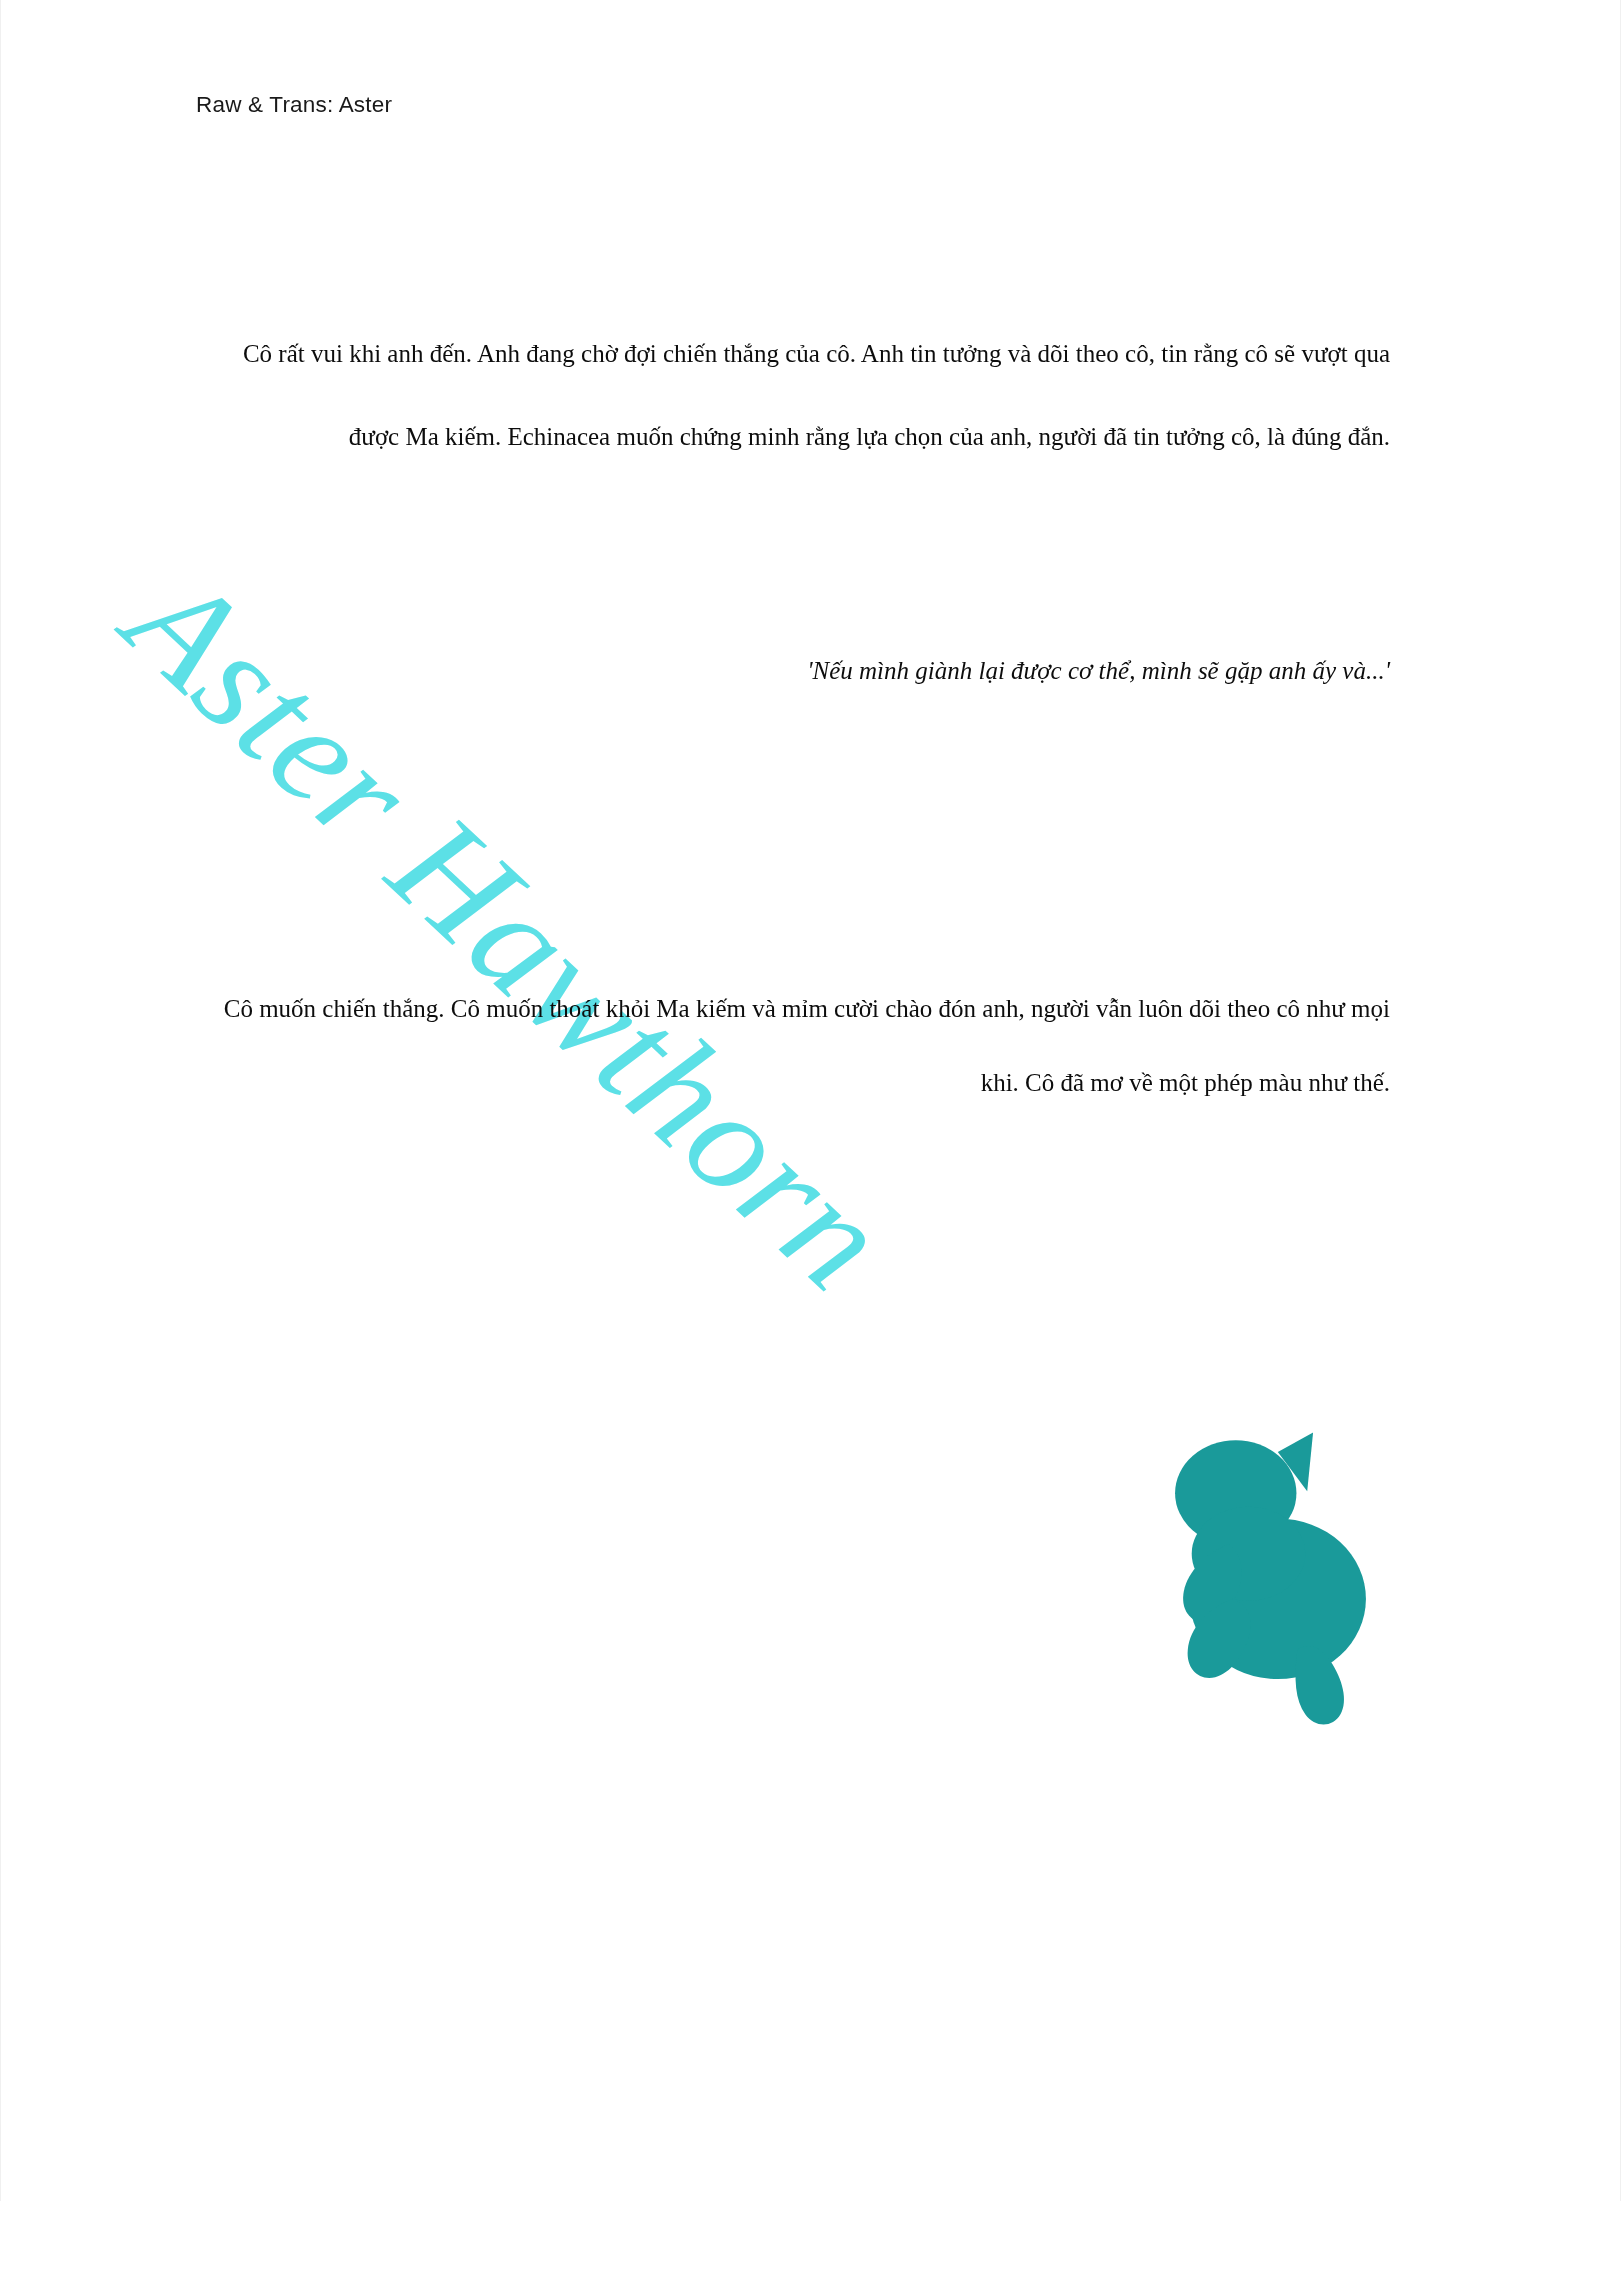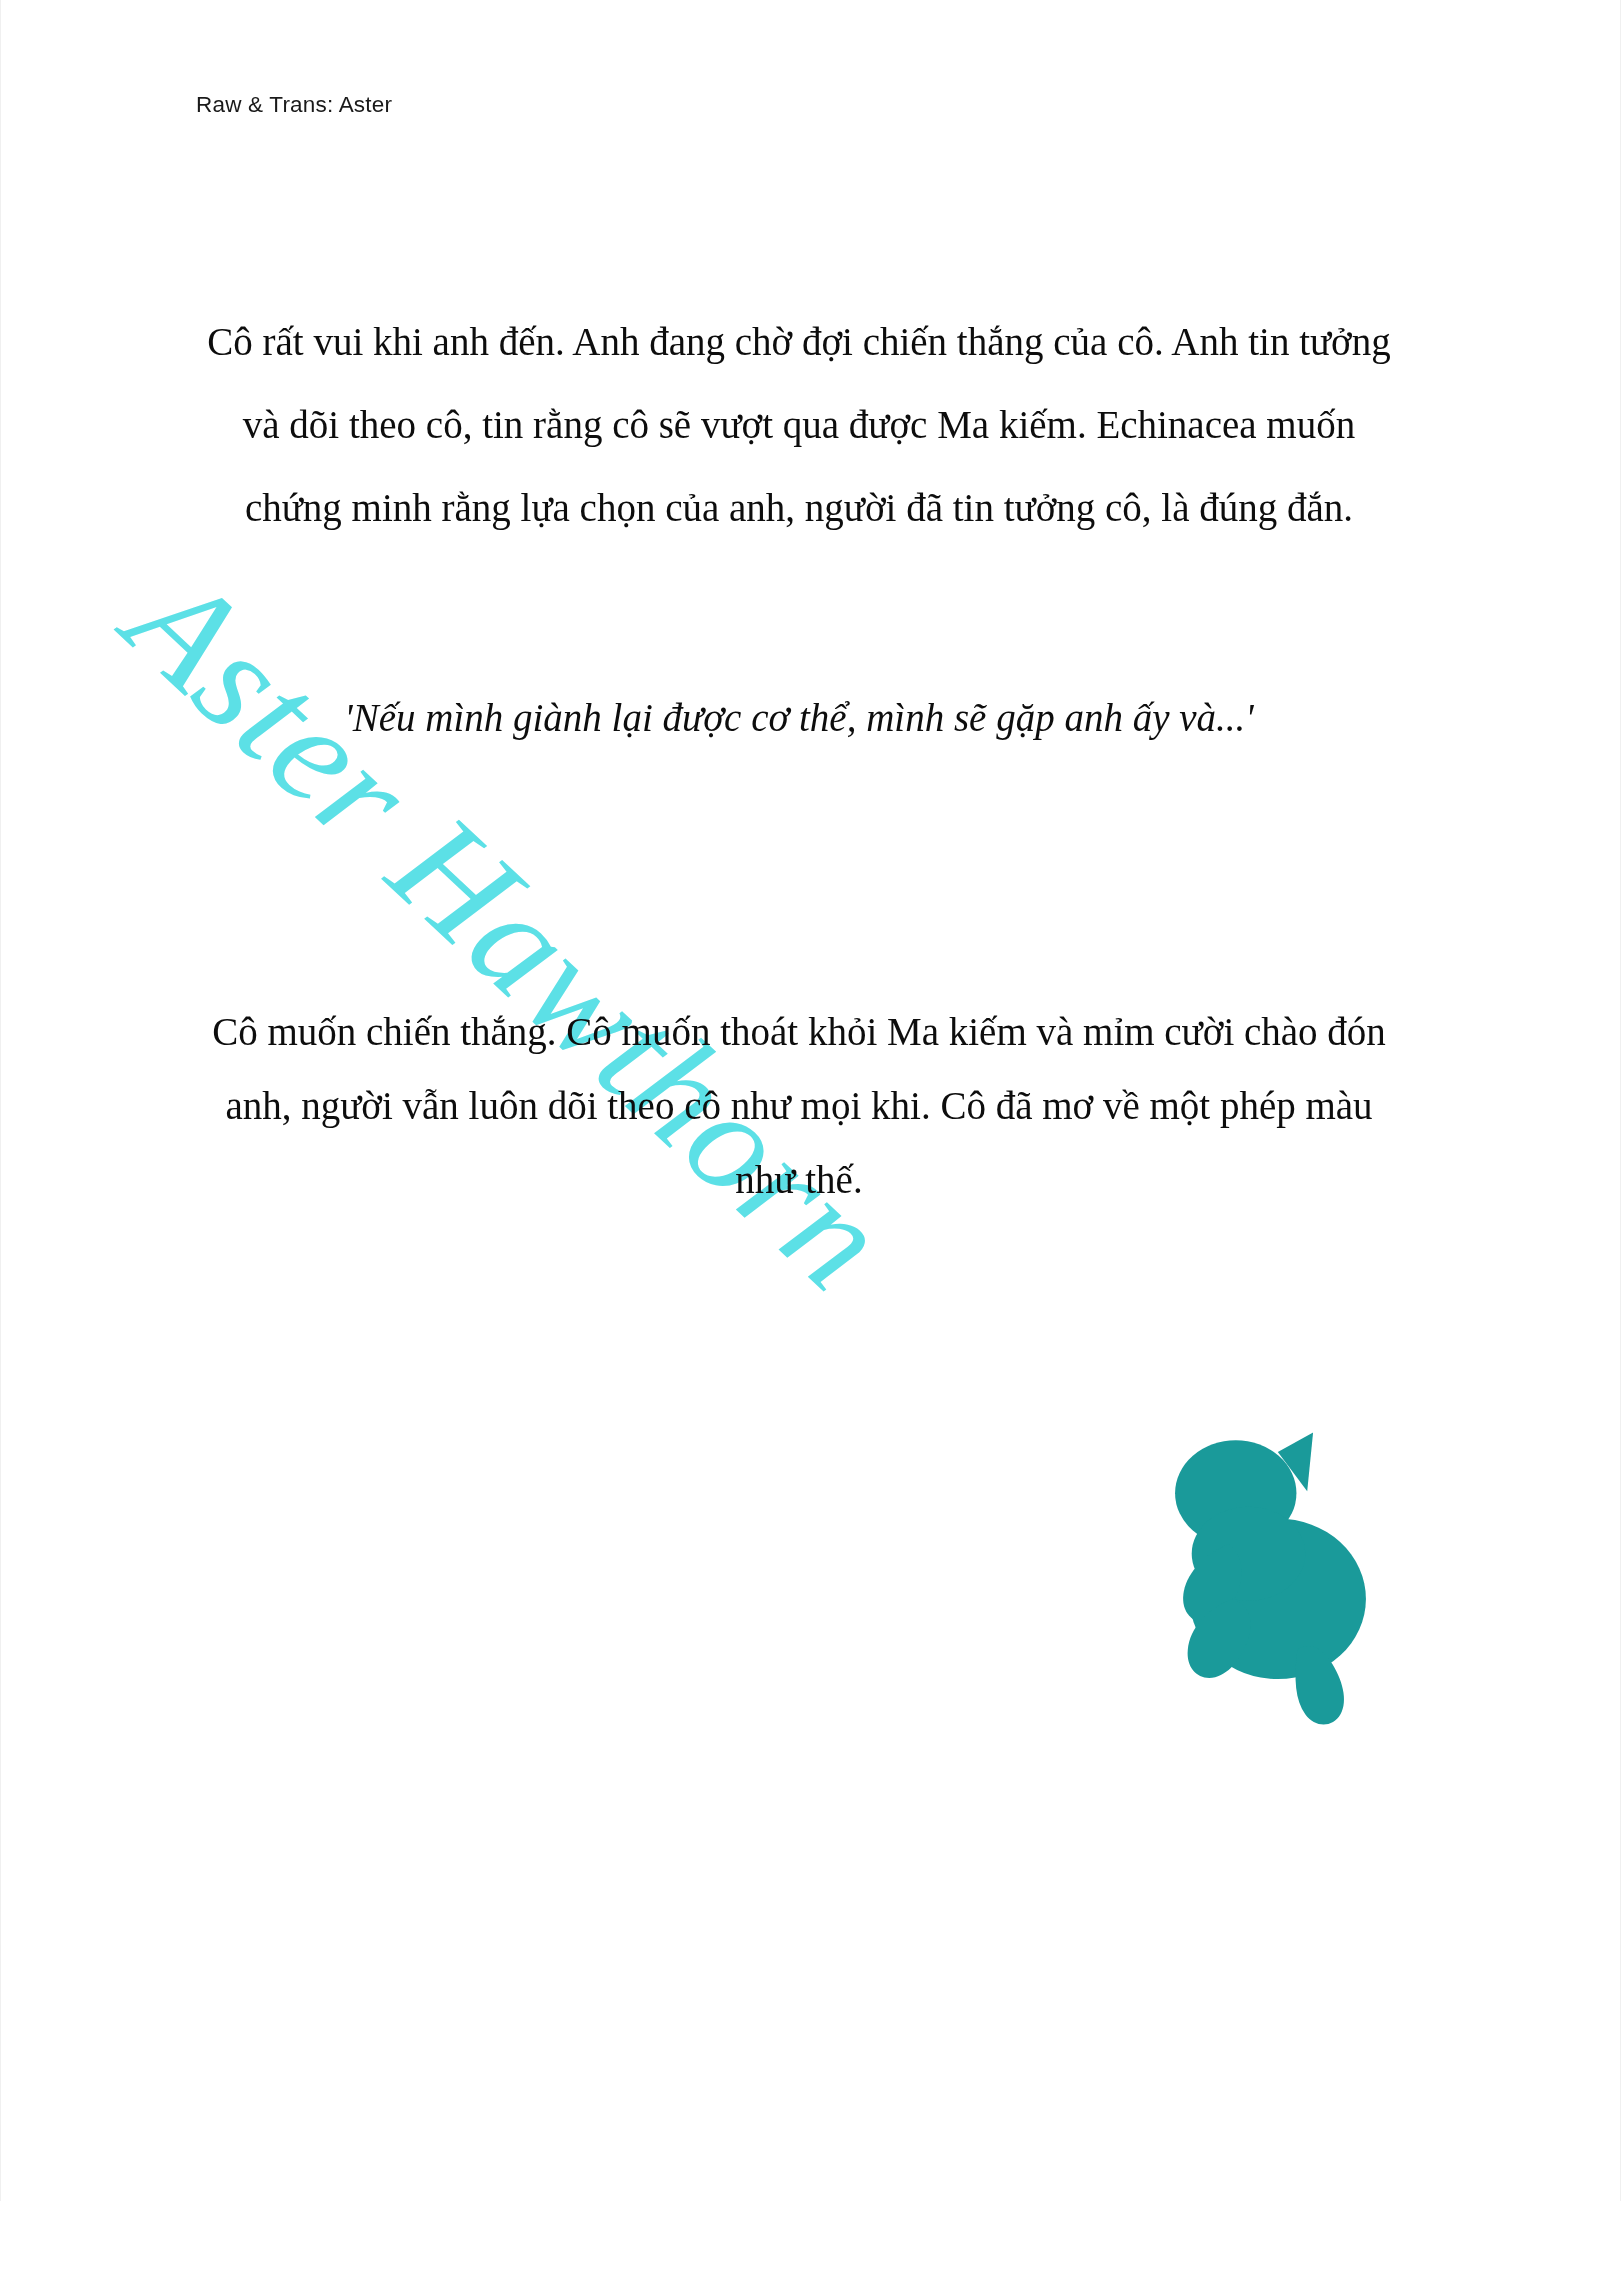--- a/index.html
+++ b/index.html
@@ -83,27 +83,27 @@
   }
 
   
   #content {
     position: absolute;
     left: 196px;
     top: 300px;
     width: 1206px;
   }
   .para {
-    margin: 0;
-    font-size: 39px;
+    margin: 12px;
+    font-size: 25px;
     line-height: 83px;
     color: #0d0d0d;
     font-family: "Liberation Serif", "DejaVu Serif", serif;
     font-weight: 400;
-    text-align: center;
+    text-align: right;
     white-space: pre-wrap;
   }
   .para.tight {
     line-height: 74px;
   }
   .para.italic {
     font-style: italic;
   }
   .gap-lg { height: 127px; }
   .gap-md { height: 118px; }

